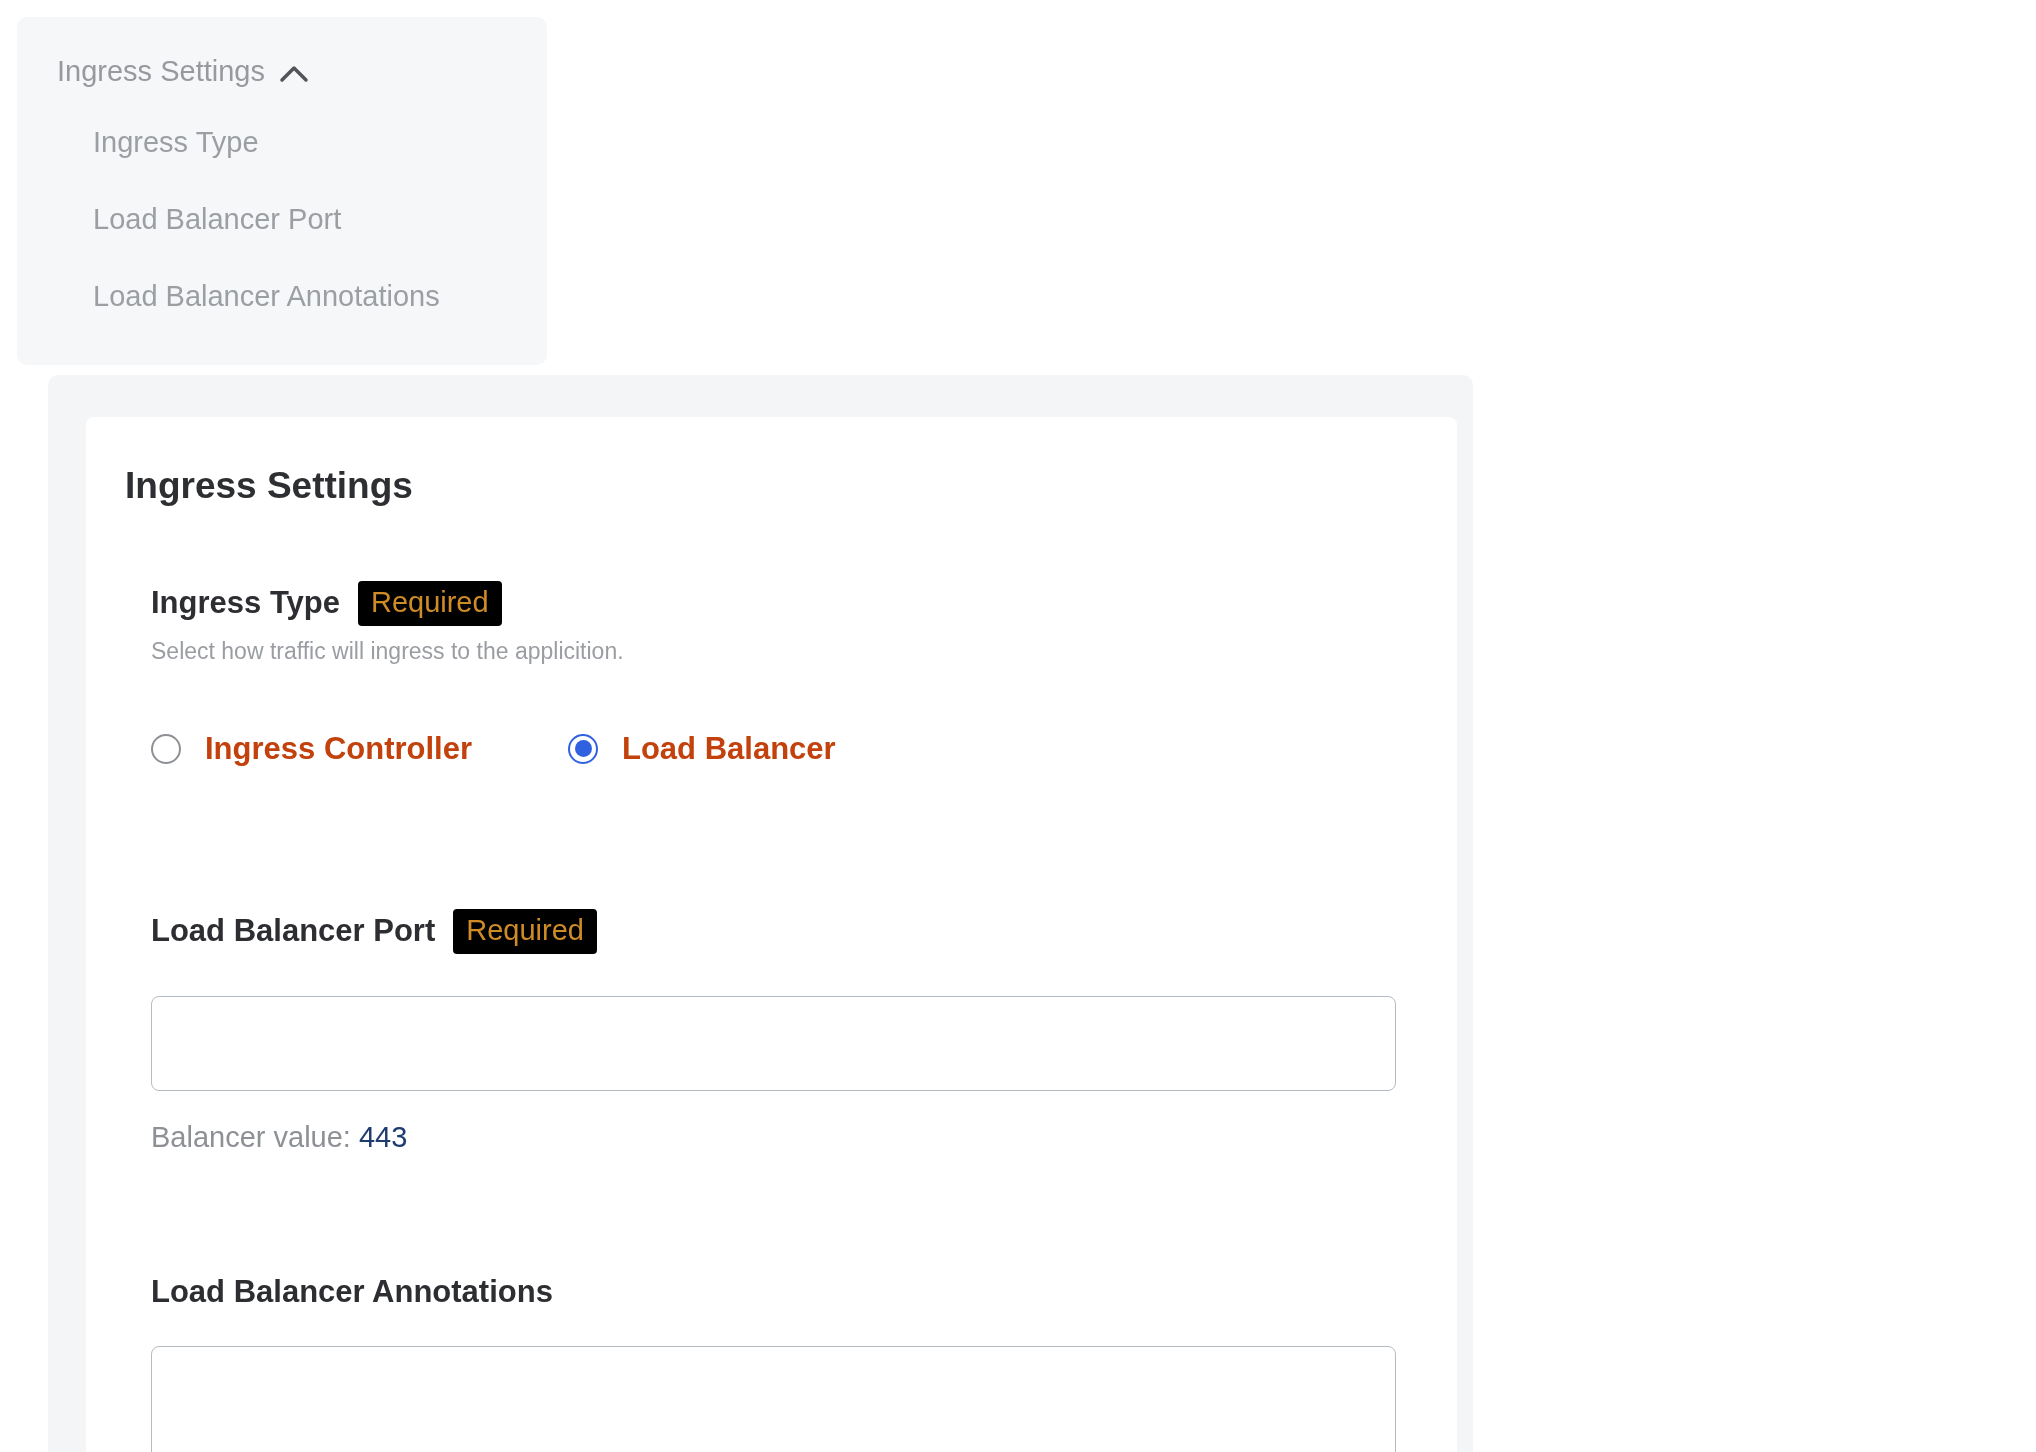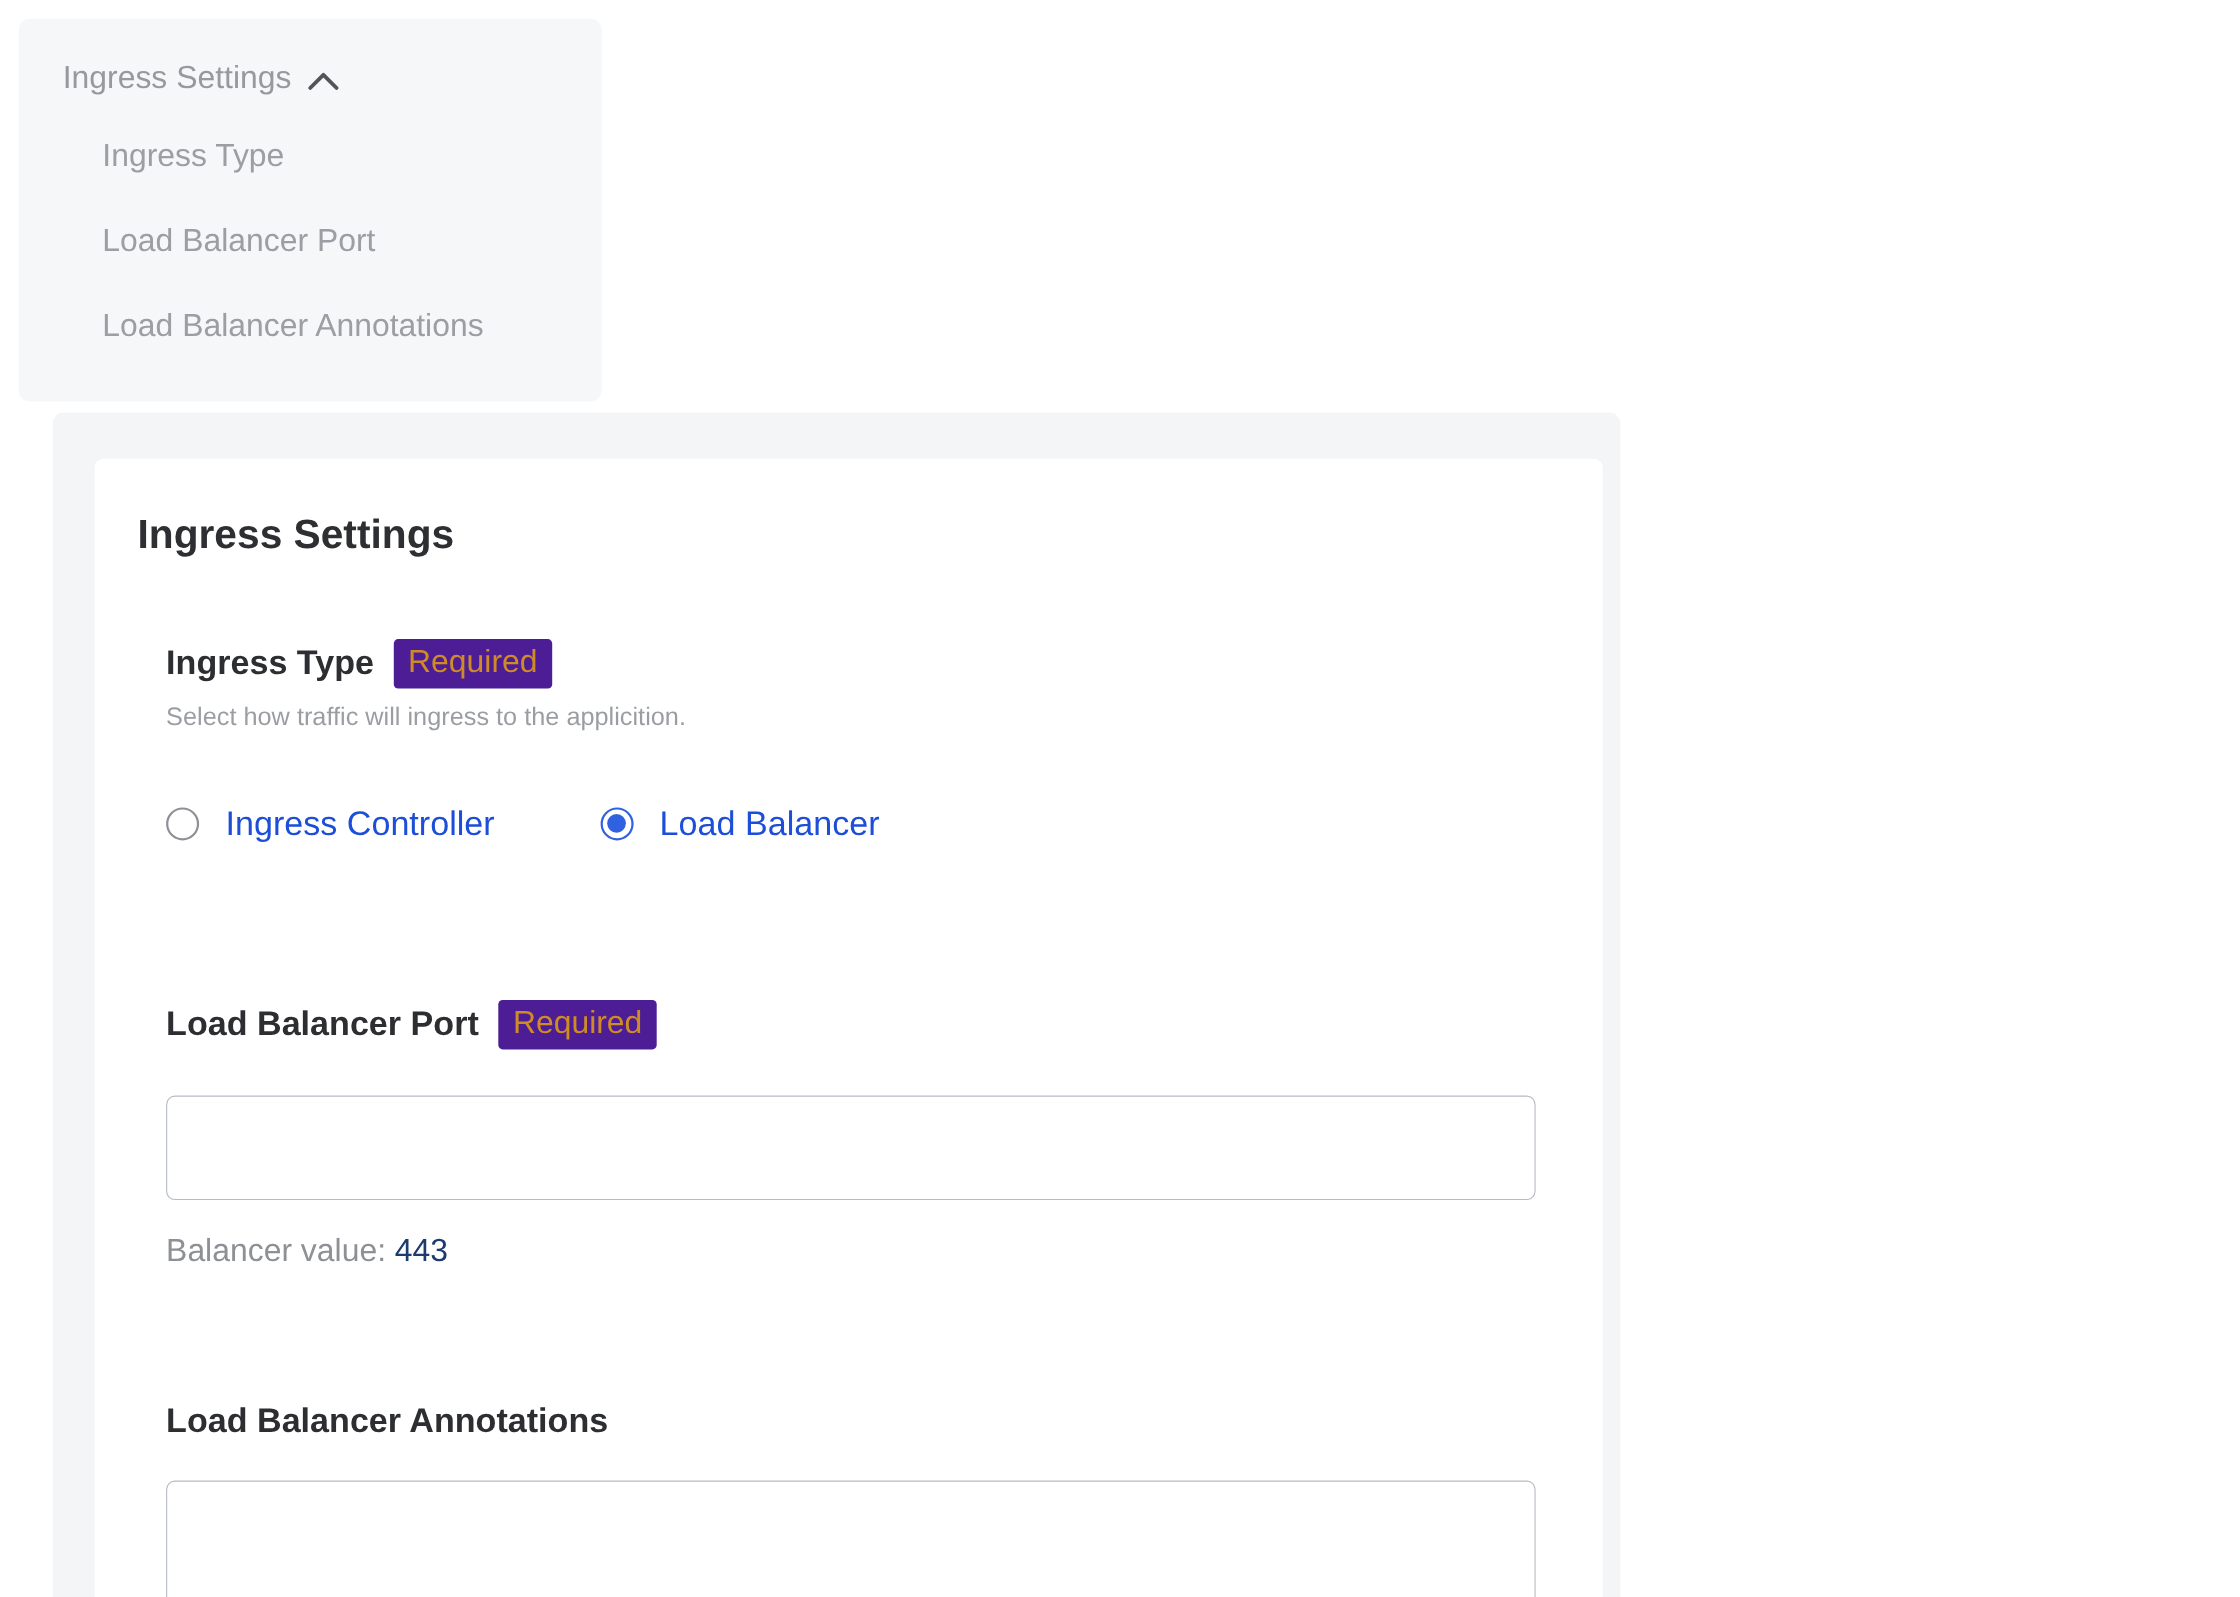--- a/index.html
+++ b/index.html
@@ -82,21 +82,21 @@
     align-items: center;
     gap: 18px;
   }
   .field-label {
     margin: 0;
     font-size: 31px;
     font-weight: 700;
     color: #2d2e31;
   }
   .badge {
-    background: #4c1d95;
+    background: #000000;
     color: #ce8b26;
     font-size: 29px;
     padding: 5px 13px 7px 13px;
     border-radius: 4px;
   }
   .help {
     margin: 12px 0 0 0;
     font-size: 23px;
     color: #9a9da2;
   }
@@ -128,22 +128,22 @@
   .radio.selected { border-color: #3061e0; }
   .radio.selected::after {
     content: "";
     width: 17px;
     height: 17px;
     border-radius: 50%;
     background: #3061e0;
   }
   .radio-label {
     font-size: 31px;
-    font-weight: 400;
-    color: #1d4ed8;
+    font-weight: 700;
+    color: #c2410c;
   }
 
   .field-port { margin-top: 142px; }
   .text-input {
     display: block;
     margin-top: 42px;
     width: 1245px;
     height: 95px;
     border: 1px solid #b6bcc3;
     border-radius: 8px;

